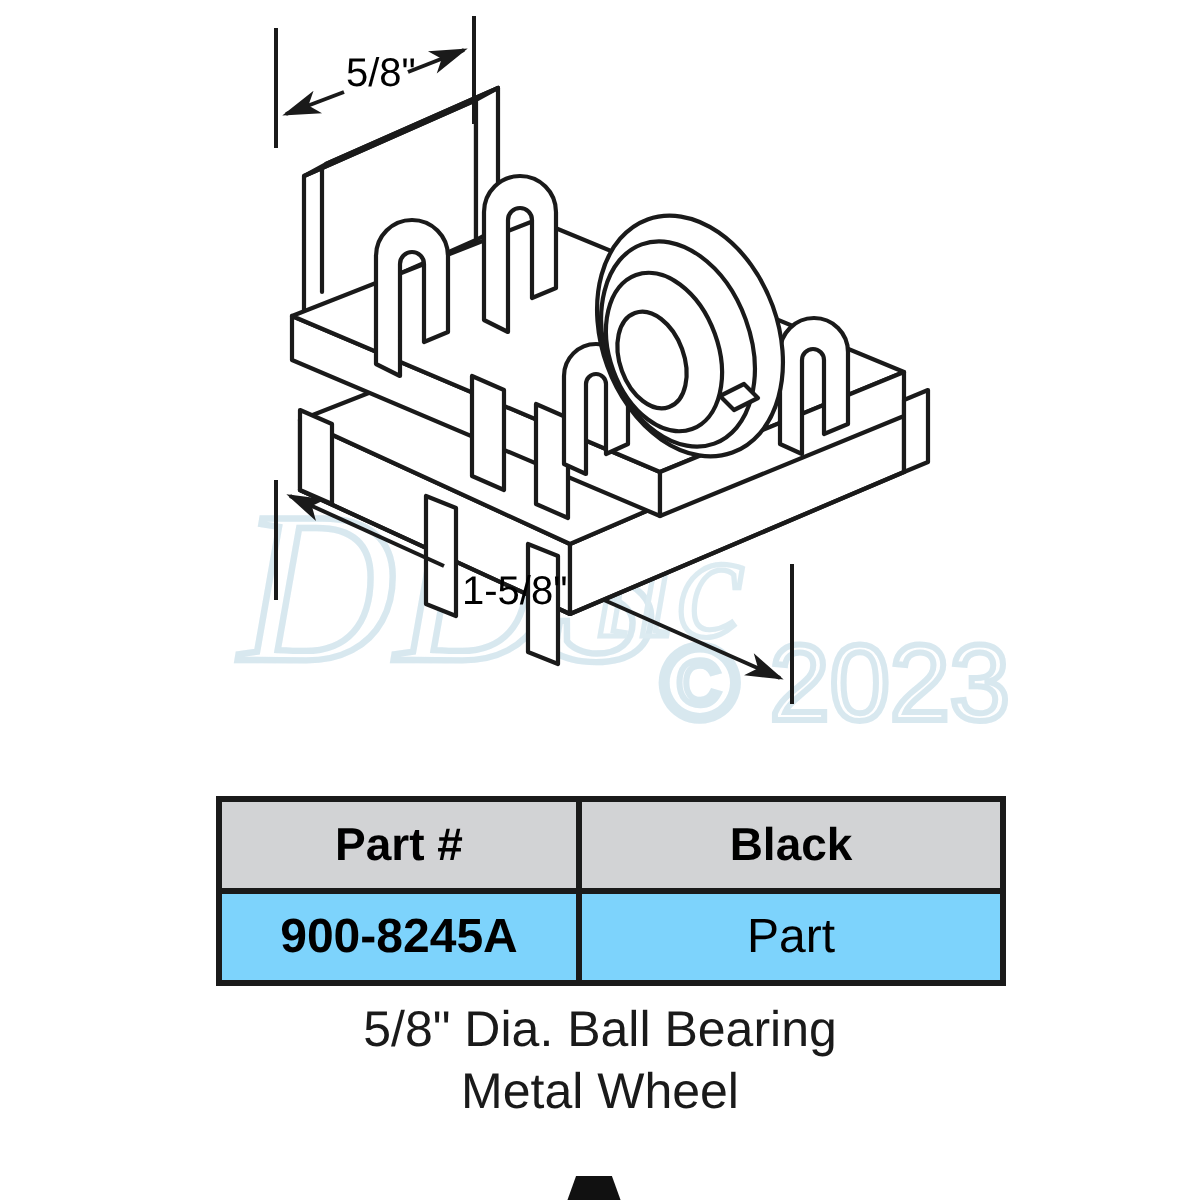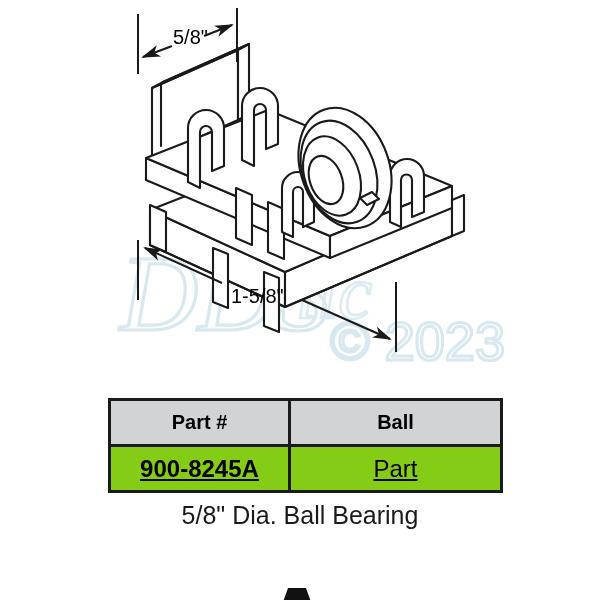--- a/index.html
+++ b/index.html
@@ -60,27 +60,26 @@
   }
   .spec-table td, .spec-table th {
     border: 3px solid #1a1a1a;
     text-align: center;
     padding: 0;
     height: 43px;
     font-family: "Liberation Sans", sans-serif;
   }
   .spec-table thead th {
     background: #d2d3d5;
-    font-size: 20px;
+    font-size: 23px;
     font-weight: bold;
   }
   .spec-table tbody td {
-    background: #84cc16;
+    background: #7dd3fc;
     font-size: 24px;
-    text-decoration: underline;
   }
   .col-part { width: 177px; }
   .col-color { width: 209px; }
   .cell-part-value { font-weight: bold; }
   .cell-color-value { font-weight: normal; }
 
   
   .caption {
     position: absolute;
     left: 0;
@@ -195,30 +194,31 @@
 
     <div class="dim-label" id="dim-top-label">5/8"</div>
 
     <div class="dim-label" id="dim-bottom-label">1-5/8"</div>
   </div>
 
   <table class="spec-table">
     <thead>
       <tr>
         <th class="col-part">Part #</th>
-        <th class="col-color">Ball</th>
+        <th class="col-color">Black</th>
       </tr>
     </thead>
     <tbody>
       <tr>
         <td class="cell-part-value">900-8245A</td>
         <td class="cell-color-value">Part</td>
       </tr>
     </tbody>
   </table>
 
   <div class="caption">
     <span class="caption-line">5/8" Dia. Ball Bearing</span>
+    <span class="caption-line">Metal Wheel</span>
   </div>
 
   <div class="bottom-mark"></div>
 
 </div>
 
 </body></html>

